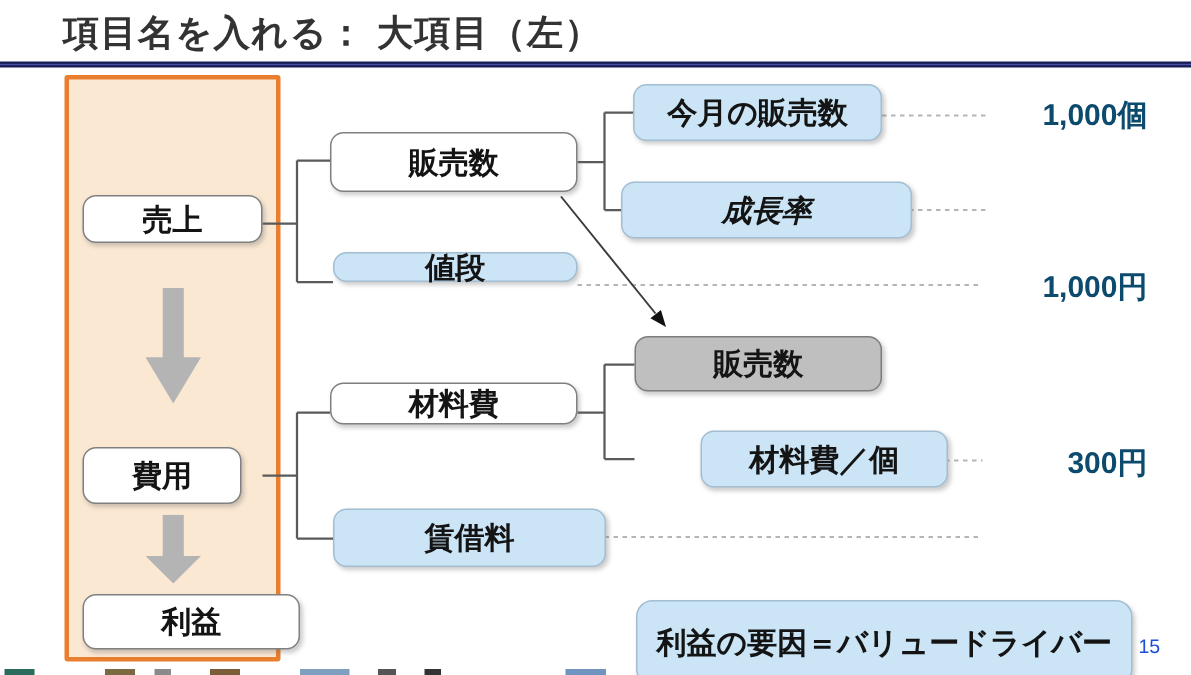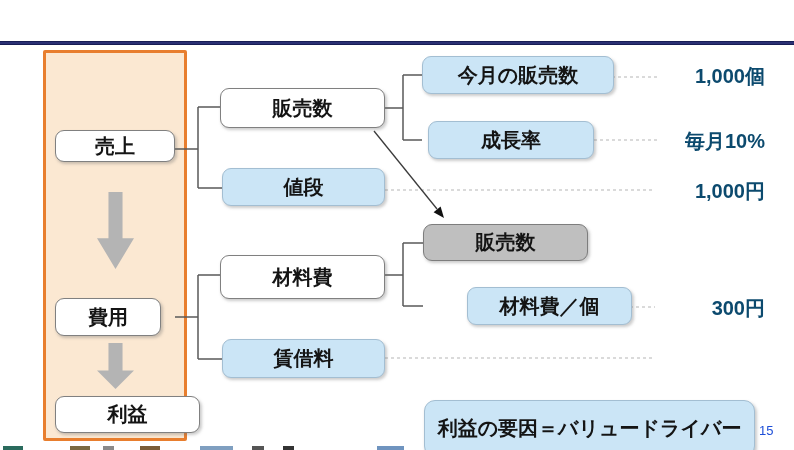--- a/index.html
+++ b/index.html
@@ -27,25 +27,25 @@
     white-space:nowrap;
   }
   .node.white{background:#ffffff;border:1.5px solid #808080;}
   .node.blue{background:var(--node-blue,#cbe5f6);border:1.5px solid var(--node-blue-border,#a3bed2);}
   .node.gray{background:var(--node-gray,#bfbfbf);border:1.5px solid #7d7d7d;}
 
   .n-sales{left:55px;top:130px;width:120px;height:32px;}
   .n-cost{left:55px;top:298px;width:106px;height:38px;}
   .n-profit{left:55px;top:396px;width:145px;height:37px;}
   .n-volume{left:220px;top:88px;width:165px;height:40px;}
-  .n-price{left:222px;top:168px;width:163px;height:38px;}
-  .n-material{left:220px;top:255px;width:165px;height:44px;}
-  .n-rent{left:222px;top:339px;width:163px;height:39px;}
-  .n-monthly{left:422px;top:56px;width:192px;height:38px;}
-  .n-growth{left:428px;top:121px;width:166px;height:38px;}
+  .n-price{left:222px;top:168px;width:163px;height:20px;}
+  .n-material{left:220px;top:255px;width:165px;height:28px;}
+  .n-rent{left:222px;top:339px;width:182px;height:39px;}
+  .n-monthly{left:422px;top:56px;width:166px;height:38px;}
+  .n-growth{left:414px;top:121px;width:194px;height:38px;font-style:italic;}
   .n-volume2{left:423px;top:224px;width:165px;height:37px;}
   .n-matunit{left:423px;top:287px;width:165px;height:38px;margin-left:44px;}
 
   .down-arrow{
     position:absolute;background:var(--arrow-gray,#b4b4b4);
     clip-path:polygon(31% 0,69% 0,69% 60%,100% 60%,50% 100%,0 60%,31% 60%);
   }
   .a1{left:97px;top:192px;width:37px;height:77px;}
   .a2{left:97px;top:343px;width:37px;height:46px;}
 
@@ -64,20 +64,21 @@
 
   .connectors{position:absolute;left:0;top:0;width:794px;height:450px;pointer-events:none;}
 
   .frag{position:absolute;height:4px;top:446px;}
 </style>
 </head>
 <body>
 
 <div class="slide">
 
+  <div class="title">項目名を入れる： 大項目（左）</div>
   <div class="title-rule"></div>
 
   <div class="panel"></div>
 
   <svg class="connectors" viewBox="0 0 794 450" xmlns="http://www.w3.org/2000/svg">
     <g stroke="#5a5a5a" stroke-width="1.5" fill="none">
       <path d="M175 149 H198 M198 107 V188 M198 107 H220 M198 188 H222"></path>
       <path d="M175 317 H198 M198 275 V359 M198 275 H220 M198 359 H222"></path>
       <path d="M385 108 H403 M403 75 V140 M403 75 H422 M403 140 H422"></path>
       <path d="M385 275 H403 M403 243 V306 M403 243 H423 M403 306 H423"></path>
@@ -105,21 +106,20 @@
   <div class="node blue n-price">値段</div>
   <div class="node white n-material">材料費</div>
   <div class="node blue n-rent">賃借料</div>
 
   <div class="node blue n-monthly">今月の販売数</div>
   <div class="node blue n-growth">成長率</div>
   <div class="node gray n-volume2">販売数</div>
   <div class="node blue n-matunit">材料費／個</div>
 
   <div class="value v-monthly">1,000個</div>
-  <div class="value v-growth">毎月10%</div>
   <div class="value v-price">1,000円</div>
   <div class="value v-matunit">300円</div>
 
   <div class="node blue callout">利益の要因＝バリュードライバー</div>
   <div class="page-num">15</div>
 
   <div class="frag" style="left:3px;width:20px;background:#2a6b5d;"></div>
   <div class="frag" style="left:70px;width:20px;background:#7a6a42;"></div>
   <div class="frag" style="left:103px;width:11px;background:#8a8a8a;"></div>
   <div class="frag" style="left:140px;width:20px;background:#7a5c38;"></div>

